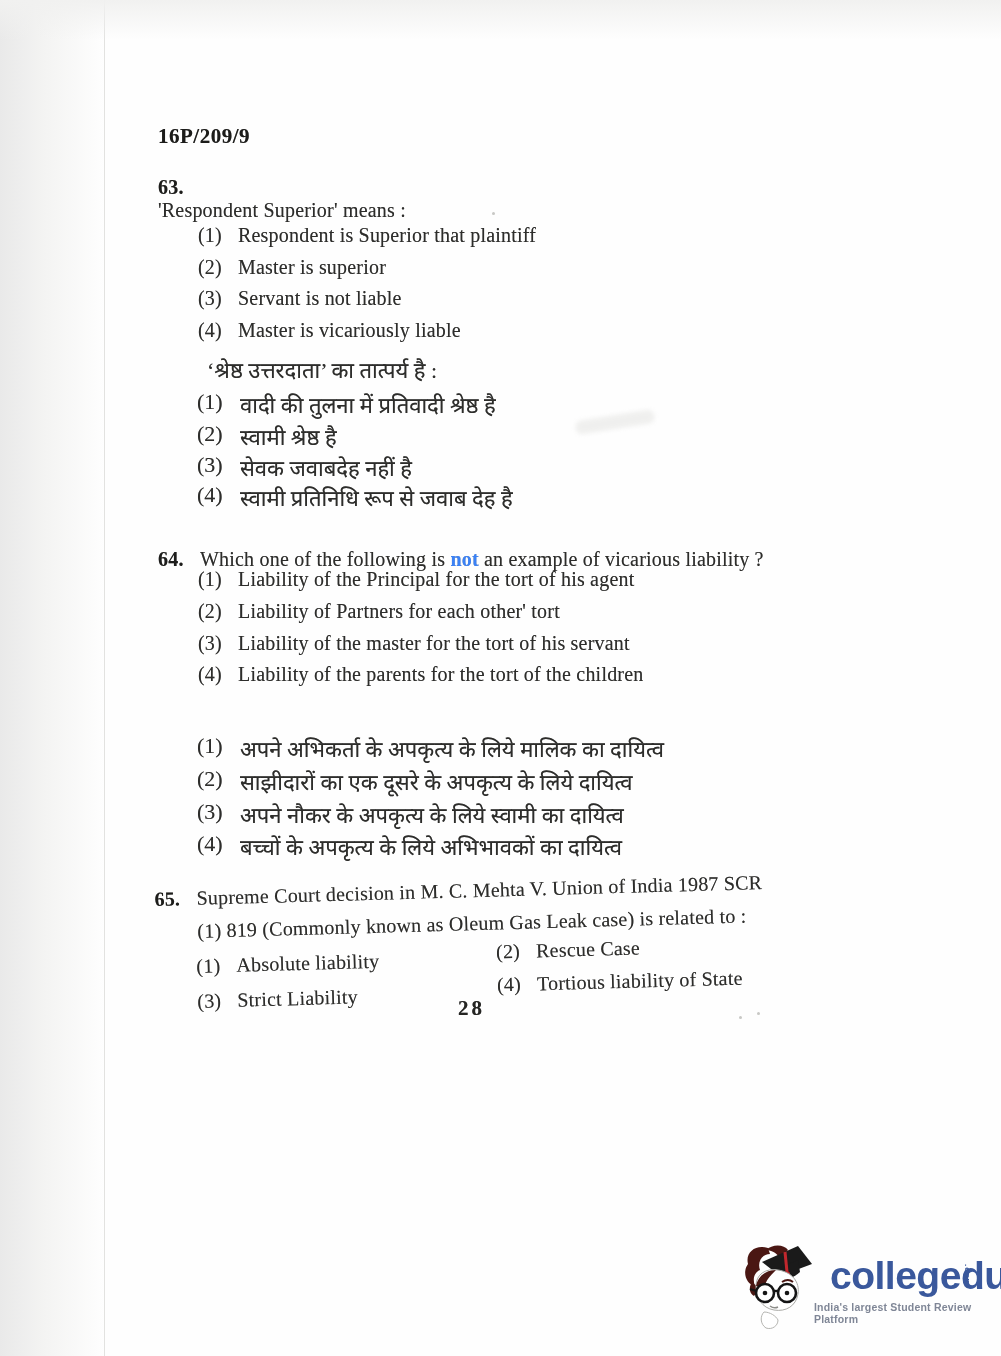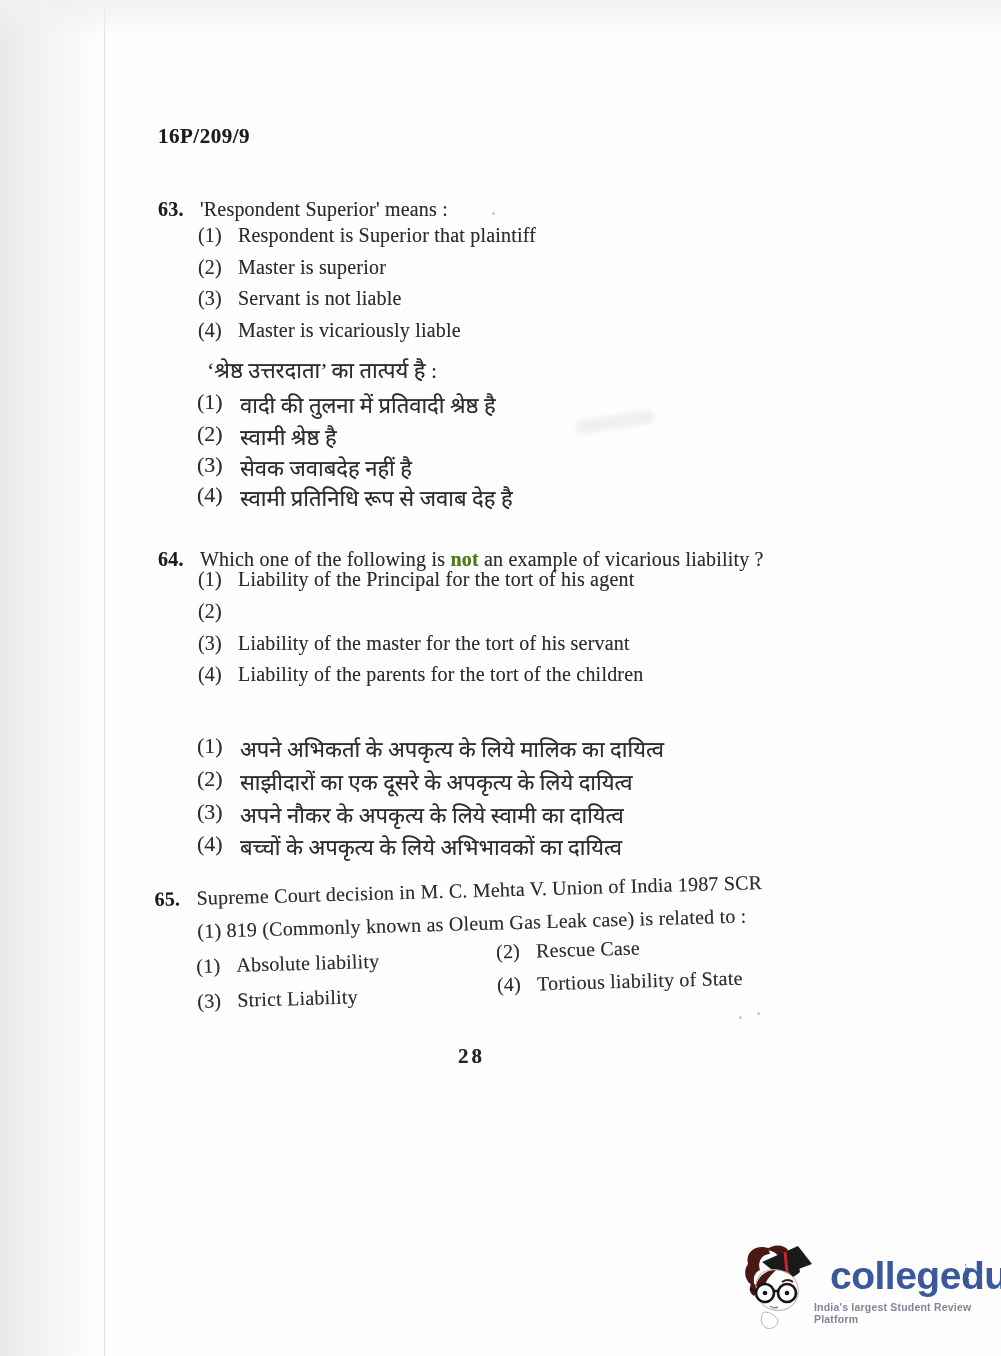--- a/index.html
+++ b/index.html
@@ -41,29 +41,29 @@
     color:#2d2d2b;
     font-size:20px;
     letter-spacing:.2px;
     text-shadow:0 0 .5px rgba(40,40,40,.45);
     display:flex;
   }
   .hindi{font-size:22px;letter-spacing:0;}
   .qnum{font-weight:bold;color:#1d1d1b;width:42px;flex:0 0 auto;}
   .onum{width:40px;flex:0 0 auto;}
   .onum-hi{width:43px;flex:0 0 auto;}
-  b.inl{font-weight:bold;color:#4d7c0f;}
+  b.inl{font-weight:bold;color:#3b82f6;}
   .header-code{
     position:absolute;left:158px;top:124px;
     font-size:21px;font-weight:bold;color:#1c1c1a;
     letter-spacing:.5px;
     text-shadow:0 0 .5px rgba(30,30,30,.5);
   }
   .page-number{
-    position:absolute;left:458px;top:1044px;
+    position:absolute;left:458px;top:996px;
     font-size:21px;font-weight:bold;color:#252523;
     letter-spacing:3px;
     text-shadow:0 0 .5px rgba(30,30,30,.5);
   }
   .q65-block{
     position:absolute;left:158px;top:874px;width:720px;height:150px;
     transform:rotate(-1.6deg);
     transform-origin:0 100%;
   }
   .q65-block .tline{position:absolute;}
@@ -96,21 +96,21 @@
 
   <div class="scan-edge-left"></div>
   <div class="scan-edge-top"></div>
   <div class="ghost-mark"></div>
   <div class="speck" style="left:739px;top:1016px;"></div>
   <div class="speck" style="left:757px;top:1012px;"></div>
   <div class="speck" style="left:492px;top:212px;"></div>
 
   <div class="header-code">16P/209/9</div>
 
-  <div class="tline" style="left:158px;top:198px;">
+  <div class="tline" style="left:158px;top:176px;flex-direction:column;">
     <span class="qnum">63.</span>
     <span>'Respondent Superior' means :</span>
   </div>
 
   <div class="tline" style="left:198px;top:224px;">
     <span class="onum">(1)</span>
     <span>Respondent is Superior that plaintiff</span>
   </div>
   <div class="tline" style="left:198px;top:256px;">
     <span class="onum">(2)</span>
@@ -150,20 +150,21 @@
       <span>Which one of the following is </span><b class="inl">not</b><span> an example of vicarious liability ?</span>
     </span>
   </div>
 
   <div class="tline" style="left:198px;top:568px;">
     <span class="onum">(1)</span>
     <span>Liability of the Principal for the tort of his agent</span>
   </div>
   <div class="tline" style="left:198px;top:600px;">
     <span class="onum">(2)</span>
+    <span>Liability of Partners for each other' tort</span>
   </div>
   <div class="tline" style="left:198px;top:632px;">
     <span class="onum">(3)</span>
     <span>Liability of the master for the tort of his servant</span>
   </div>
   <div class="tline" style="left:198px;top:663px;">
     <span class="onum">(4)</span>
     <span>Liability of the parents for the tort of the children</span>
   </div>
 

